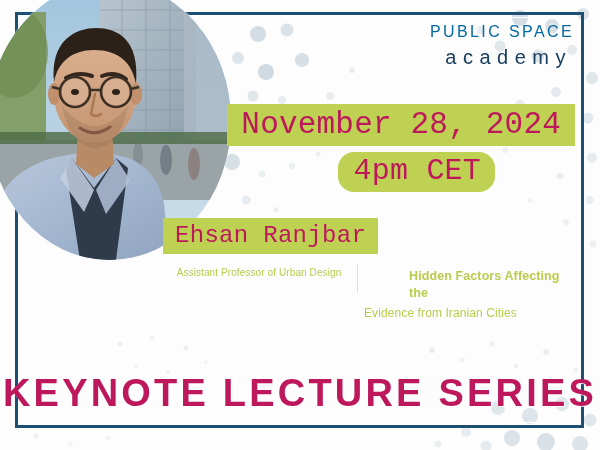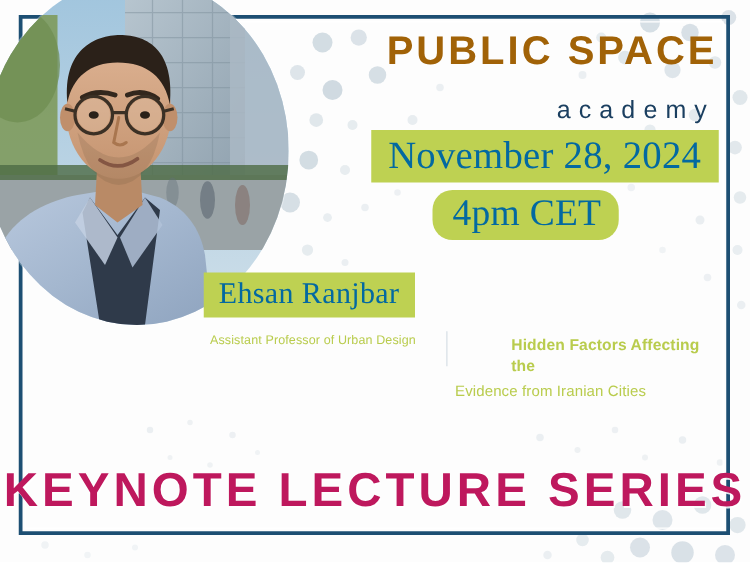--- a/index.html
+++ b/index.html
@@ -57,47 +57,47 @@
   
   .brand {
     position: absolute;
     right: 26px; top: 24px;
     z-index: 6;
     text-align: right;
     line-height: 1;
   }
   .brand-top {
     font-family: "Liberation Sans", sans-serif;
-    font-size: 32px;
-    font-weight: 700;
+    font-size: 16px;
+    font-weight: 400;
     letter-spacing: 2.4px;
-    color: #a16207;
+    color: #0369a1;
     white-space: nowrap;
   }
   .brand-sub {
-    margin-top: 22px;
+    margin-top: 7px;
     font-family: "Liberation Sans", sans-serif;
     font-size: 20px;
     font-weight: 400;
     letter-spacing: 6.5px;
     color: #1b3f60;
     white-space: nowrap;
     padding-right: 2px;
   }
 
   
   .hl {
     position: absolute;
     background: #bed152;
-    color: #0369a1;
+    color: #be185d;
     z-index: 6;
     display: flex;
     align-items: center;
     white-space: nowrap;
-    font-family: Liberation Serif, serif;
+    font-family: Liberation Mono, monospace;
   }
   .hl-date {
     right: 25px; top: 104px;
     height: 42px;
     padding: 0 14px 2px 14px;
     font-size: 31px;
     letter-spacing: 0.2px;
   }
   .hl-time {
     right: 105px; top: 152px;
@@ -114,21 +114,21 @@
     font-size: 24px;
     letter-spacing: 0.3px;
   }
 
   
   .credentials {
     position: absolute;
     left: 168px; top: 266px;
     width: 182px;
     z-index: 6;
-    text-align: left;
+    text-align: center;
     color: #b9cc4d;
     font-family: "Liberation Sans", sans-serif;
     font-size: 10px;
     line-height: 1.45;
     letter-spacing: 0.1px;
   }
 
   
   .divider {
     position: absolute;

